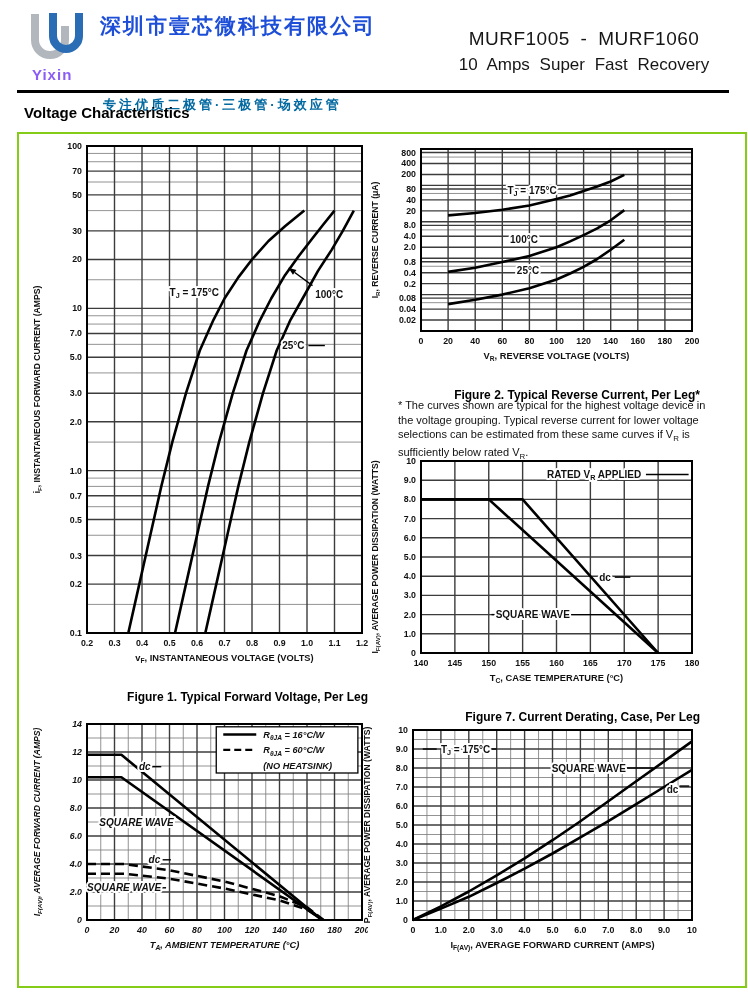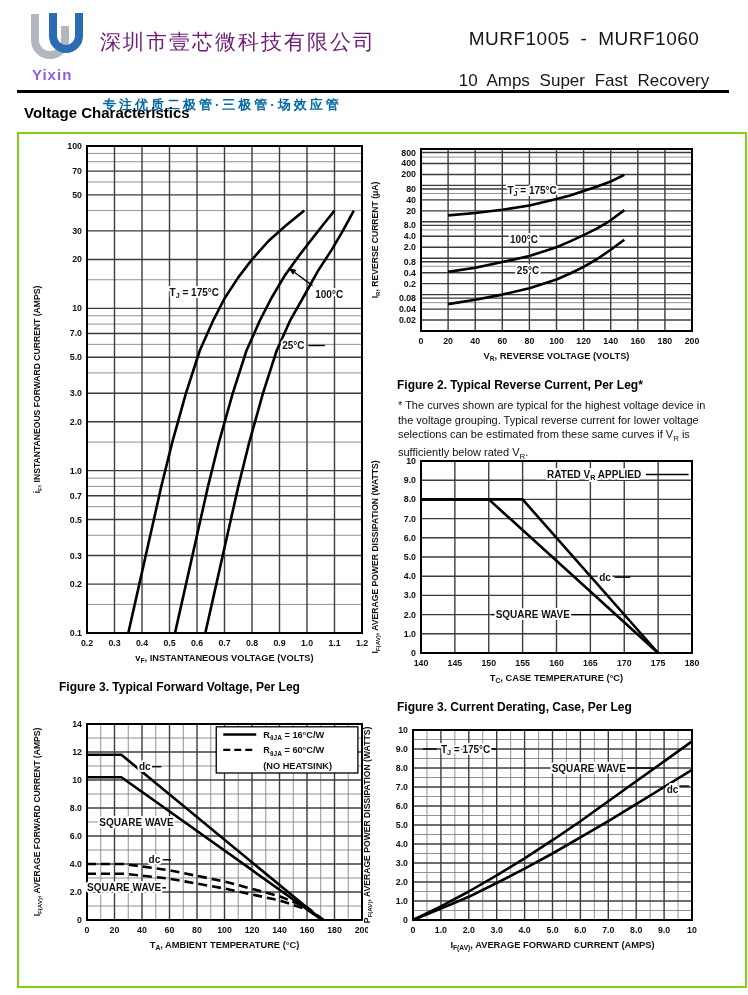--- a/index.html
+++ b/index.html
@@ -5,35 +5,35 @@
   * { margin:0; padding:0; box-sizing:border-box; }
   html,body { background:#ffffff; }
   body {
     width:748px; height:995px; position:relative; overflow:hidden;
     font-family:"Liberation Sans","DejaVu Sans",sans-serif; color:#141414;
   }
   .abs { position:absolute; }
   
   .brand-text { position:absolute; left:32px; top:66px; font-size:15px; font-weight:bold;
     color:#8b5cf6; letter-spacing:1px; }
-  .company-name { position:absolute; left:100px; top:28px; font-size:21px; font-weight:normal;
-    color:#701a75; letter-spacing:2px; }
+  .company-name { position:absolute; left:100px; top:12px; font-size:21px; font-weight:bold;
+    color:#1d4ed8; letter-spacing:2px; }
   .tagline { position:absolute; left:103px; top:55px; font-size:13px; color:#0369a1;
     letter-spacing:3px; font-weight:bold;margin-top:41px; }
   .right-head { position:absolute; left:450px; top:28px; width:268px; text-align:center; }
   .right-head .l1 { font-size:19px; color:#161616; word-spacing:5px; letter-spacing:0.5px; }
-  .right-head .l2 { font-size:17px; color:#161616; word-spacing:5px; margin-top:21px; }
+  .right-head .l2 { font-size:17px; color:#161616; word-spacing:5px; margin-top:5px; }
   .rule { position:absolute; left:17px; top:90px; width:712px; height:3px; background:#000; }
   .sec-title { position:absolute; left:24px; top:104px; font-size:15px; font-weight:bold; color:#000; }
   
   .panel { position:absolute; left:17px; top:132px; width:730px; height:856px;
     border:2px solid #84cc16; }
   .fig { position:absolute; }
-  .cap { text-align:left; font-weight:bold; font-size:12px; color:#000;
-    padding-left:30px; margin-top:5px; white-space:nowrap; }
+  .cap { text-align:right; font-weight:bold; font-size:12px; color:#000;
+    padding-left:30px; margin-top:15px; white-space:nowrap; }
   .fnote { position:absolute; left:379px; top:264px; width:318px; font-size:11px;
     line-height:1.32; color:#111; }
   sub { font-size:72%; }
   svg text { font-family:"Liberation Sans","DejaVu Sans",sans-serif; }
 </style>
 </head>
 <body>
 
 <div class="page">
 
@@ -129,21 +129,21 @@
             <path d="M99.3,495.0 L110.3,446.1 L121.3,397.3 L132.3,348.4 L143.3,304.1 L157.0,255.2 L170.8,212.5 L184.5,181.8 L195.5,160.5 L209.3,139.4 L223.0,121.5 L239.5,103.0 L256.0,88.3 L275.3,72.6" fill="none" stroke="#000" stroke-width="2.6" stroke-linecap="butt" stroke-linejoin="round" stroke-dasharray="none"></path>
             <path d="M146.0,495.0 L157.0,446.1 L168.0,397.3 L179.0,348.4 L190.0,304.1 L203.8,255.2 L217.5,212.5 L231.2,181.8 L242.2,160.5 L256.0,137.2 L269.8,118.0 L283.5,100.3 L294.5,86.2 L305.5,72.6" fill="none" stroke="#000" stroke-width="2.6" stroke-linecap="butt" stroke-linejoin="round" stroke-dasharray="none"></path>
             <path d="M176.3,495.0 L187.3,446.1 L198.3,397.3 L209.3,348.4 L220.3,304.1 L234.0,255.2 L247.7,212.5 L261.5,181.8 L275.3,157.5 L289.0,132.9 L302.8,111.6 L313.8,92.9 L324.8,72.6" fill="none" stroke="#000" stroke-width="2.6" stroke-linecap="butt" stroke-linejoin="round" stroke-dasharray="none"></path>
             <line x1="279.375" y1="207.53169011009192" x2="295.875" y2="207.53169011009192" stroke="#000" stroke-width="1.4"></line>
             <line x1="283.5" y1="147.62629497419928" x2="265.7261008299085" y2="134.4468199529806" stroke="#000" stroke-width="1.4"></line>
             <polygon points="259.29999999999995,129.68181962518952 267.5129759528301,132.0370321417649 263.93922570698686,136.8566077641963" fill="#000"></polygon>
             <text x="190" y="157.53984817591564" text-anchor="end" font-size="10" font-weight="bold" fill="#111" style="paint-order:stroke;stroke:#fff;stroke-width:4px;stroke-linejoin:round"><tspan>T</tspan><tspan font-size="72%" dy="2.4">J</tspan><tspan dy="-2.4"> = 175°C</tspan></text>
             <text x="286.25" y="159.81425415379923" text-anchor="start" font-size="10" font-weight="bold" fill="#111" style="paint-order:stroke;stroke:#fff;stroke-width:4px;stroke-linejoin:round"><tspan>100°C</tspan></text>
             <text x="253.25" y="211.03169011009192" text-anchor="start" font-size="10" font-weight="bold" fill="#111" style="paint-order:stroke;stroke:#fff;stroke-width:4px;stroke-linejoin:round"><tspan>25°C</tspan></text>
           </svg></div>
-      <div class="cap">Figure 3. Typical Forward Voltage, Per Leg</div>
+      <div class="cap">Figure 1. Typical Forward Voltage, Per Leg</div>
     </div>
 
     <div class="fig" style="left:348px;top:9px;width:333px;">
       <div><svg width="333" height="226" viewBox="0 0 333 226">
             <line x1="54" y1="159.67529448603537" x2="325" y2="159.67529448603537" stroke="#777" stroke-width="0.8"></line>
             <line x1="54" y1="123.27529448603536" x2="325" y2="123.27529448603536" stroke="#777" stroke-width="0.8"></line>
             <line x1="54" y1="86.87529448603536" x2="325" y2="86.87529448603536" stroke="#777" stroke-width="0.8"></line>
             <line x1="54" y1="50.47529448603537" x2="325" y2="50.47529448603537" stroke="#777" stroke-width="0.8"></line>
             <line x1="54" y1="14.07529448603538" x2="325" y2="14.07529448603538" stroke="#777" stroke-width="0.8"></line>
             <line x1="81.1" y1="6" x2="81.1" y2="188" stroke="#3c3c3c" stroke-width="1.4"></line>
@@ -259,24 +259,24 @@
             <path d="M54.0,44.4 L155.6,44.4 L291.1,198.0" fill="none" stroke="#000" stroke-width="2.6" stroke-linecap="butt" stroke-linejoin="round" stroke-dasharray="none"></path>
             <path d="M54.0,44.4 L121.8,44.4 L291.1,198.0" fill="none" stroke="#000" stroke-width="2.6" stroke-linecap="butt" stroke-linejoin="round" stroke-dasharray="none"></path>
             <line x1="278.92999999999995" y1="19.439999999999984" x2="321.6125" y2="19.439999999999984" stroke="#000" stroke-width="1.4"></line>
             <line x1="247.76499999999996" y1="122.16" x2="263.3475000000001" y2="122.16" stroke="#000" stroke-width="1.4"></line>
             <line x1="201.69500000000008" y1="159.60000000000002" x2="248.4424999999999" y2="159.60000000000002" stroke="#000" stroke-width="1.4"></line>
             <line x1="124.46000000000004" y1="159.60000000000002" x2="131.9125" y2="159.60000000000002" stroke="#000" stroke-width="1.4"></line>
             <text x="274.1875" y="22.939999999999984" text-anchor="end" font-size="10" font-weight="bold" fill="#111" style="paint-order:stroke;stroke:#fff;stroke-width:4px;stroke-linejoin:round"><tspan>RATED V</tspan><tspan font-size="72%" dy="2.4">R</tspan><tspan dy="-2.4"> APPLIED</tspan></text>
             <text x="232.1825000000001" y="125.66" text-anchor="start" font-size="10" font-weight="bold" fill="#111" style="paint-order:stroke;stroke:#fff;stroke-width:4px;stroke-linejoin:round"><tspan>dc</tspan></text>
             <text x="165.7875" y="163.10000000000002" text-anchor="middle" font-size="10" font-weight="bold" fill="#111" style="paint-order:stroke;stroke:#fff;stroke-width:4px;stroke-linejoin:round"><tspan>SQUARE WAVE</tspan></text>
           </svg></div>
-      <div class="cap">Figure 3. Current Derating, Case, Per Leg</div>
-    </div>
-
-    <div class="fig" style="left:10px;top:582px;width:339px;">
+      <div class="cap">Figure 7. Current Derating, Case, Per Leg</div>
+    </div>
+
+    <div class="fig" style="left:10px;top:582px;width:339px;font-style:italic;">
       <div><svg width="339" height="242" viewBox="0 0 339 242">
             <line x1="71.75" y1="8" x2="71.75" y2="204" stroke="#777" stroke-width="0.8"></line>
             <line x1="99.25" y1="8" x2="99.25" y2="204" stroke="#777" stroke-width="0.8"></line>
             <line x1="126.75" y1="8" x2="126.75" y2="204" stroke="#777" stroke-width="0.8"></line>
             <line x1="154.25" y1="8" x2="154.25" y2="204" stroke="#777" stroke-width="0.8"></line>
             <line x1="181.75" y1="8" x2="181.75" y2="204" stroke="#777" stroke-width="0.8"></line>
             <line x1="209.25" y1="8" x2="209.25" y2="204" stroke="#777" stroke-width="0.8"></line>
             <line x1="236.75" y1="8" x2="236.75" y2="204" stroke="#777" stroke-width="0.8"></line>
             <line x1="264.25" y1="8" x2="264.25" y2="204" stroke="#777" stroke-width="0.8"></line>
             <line x1="291.75" y1="8" x2="291.75" y2="204" stroke="#777" stroke-width="0.8"></line>

